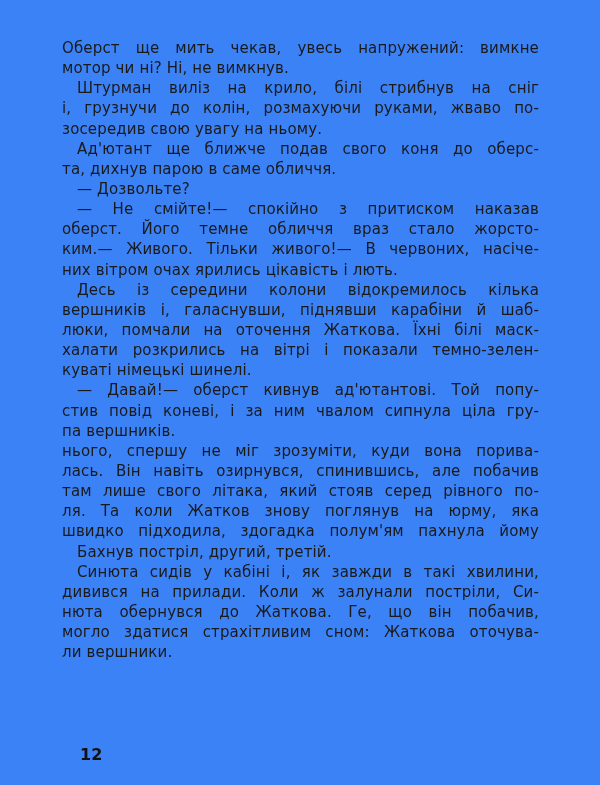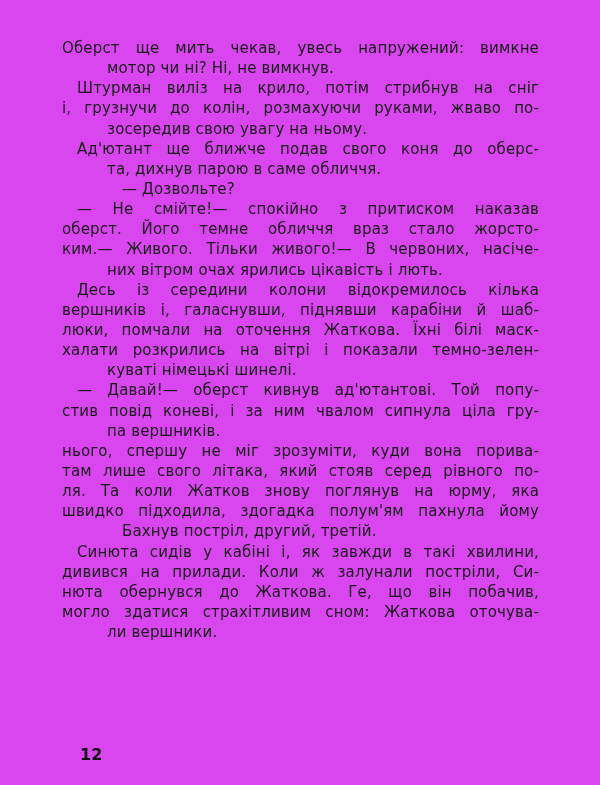--- a/index.html
+++ b/index.html
@@ -11,21 +11,21 @@
       width: 600px;
       height: 785px;
       position: relative;
       overflow: hidden;
       color: #1a1a1a;
     }
     .page {
       position: absolute;
       left: 0; top: 0;
       width: 600px; height: 785px;
-      background: #d946ef;
+      background: #3b82f6;
     }
     .text-block {
       position: absolute;
       left: 62px;
       top: 38px;
       width: 477px;
       font-family: "DejaVu Sans", sans-serif;
       font-size: 15px;
       line-height: 20.15px;
       letter-spacing: 0.15px;
@@ -33,21 +33,20 @@
     .line {
       display: block;
       height: 20.15px;
       white-space: nowrap;
       text-align: justify;
       text-align-last: justify;
       overflow: hidden;
     }
     .line.last {
       text-align-last: left;
-      margin-left: 45px;
     }
     .line.indent {
       padding-left: 15px;
     }
     .page-number {
       position: absolute;
       left: 80px;
       top: 745px;
       font-family: "DejaVu Sans", sans-serif;
       font-weight: bold;
@@ -55,39 +54,40 @@
       color: #111;
     }
   </style>
 </head>
 <body>
 
 <div class="page">
   <div class="text-block" id="text-block">
       <span class="line">Оберст ще мить чекав, увесь напружений: вимкне</span>
       <span class="line last">мотор  чи ні? Ні, не вимкнув.</span>
-      <span class="line indent">Штурман виліз на крило, потім стрибнув на сніг</span>
+      <span class="line indent">Штурман виліз на крило, білі стрибнув на сніг</span>
       <span class="line">і, грузнучи до колін, розмахуючи руками, жваво по-</span>
       <span class="line last">зосередив свою увагу на ньому.</span>
       <span class="line indent">Ад'ютант ще ближче подав свого коня до оберс-</span>
       <span class="line last">та, дихнув парою в саме обличчя.</span>
       <span class="line indent last">— Дозвольте?</span>
       <span class="line indent">— Не смійте!— спокійно з притиском наказав</span>
       <span class="line">оберст. Його темне обличчя враз стало жорсто-</span>
       <span class="line">ким.— Живого. Тільки живого!— В червоних, насіче-</span>
       <span class="line last">них вітром очах ярились цікавість і лють.</span>
       <span class="line indent">Десь із середини колони відокремилось кілька</span>
       <span class="line">вершників і, галаснувши, піднявши карабіни й шаб-</span>
       <span class="line">люки, помчали на оточення Жаткова. Їхні білі маск-</span>
       <span class="line">халати розкрились на вітрі і показали темно-зелен-</span>
       <span class="line last">куваті німецькі шинелі.</span>
       <span class="line indent">— Давай!— оберст кивнув ад'ютантові. Той попу-</span>
       <span class="line">стив повід коневі, і за ним чвалом сипнула ціла гру-</span>
       <span class="line last">па вершників.</span>
       <span class="line">нього, спершу не міг зрозуміти, куди вона порива-</span>
+      <span class="line">лась. Він навіть озирнувся, спинившись, але побачив</span>
       <span class="line">там лише свого літака, який стояв серед рівного по-</span>
       <span class="line">ля. Та коли Жатков знову поглянув на юрму, яка</span>
       <span class="line">швидко підходила, здогадка полум'ям пахнула йому</span>
       <span class="line indent last">Бахнув постріл, другий, третій.</span>
       <span class="line indent">Синюта сидів у кабіні і, як завжди в такі хвилини,</span>
       <span class="line">дивився на прилади. Коли ж залунали постріли, Си-</span>
       <span class="line">нюта обернувся до Жаткова. Ге, що він побачив,</span>
       <span class="line">могло здатися страхітливим сном: Жаткова оточува-</span>
       <span class="line last">ли вершники.</span>
     </div>

